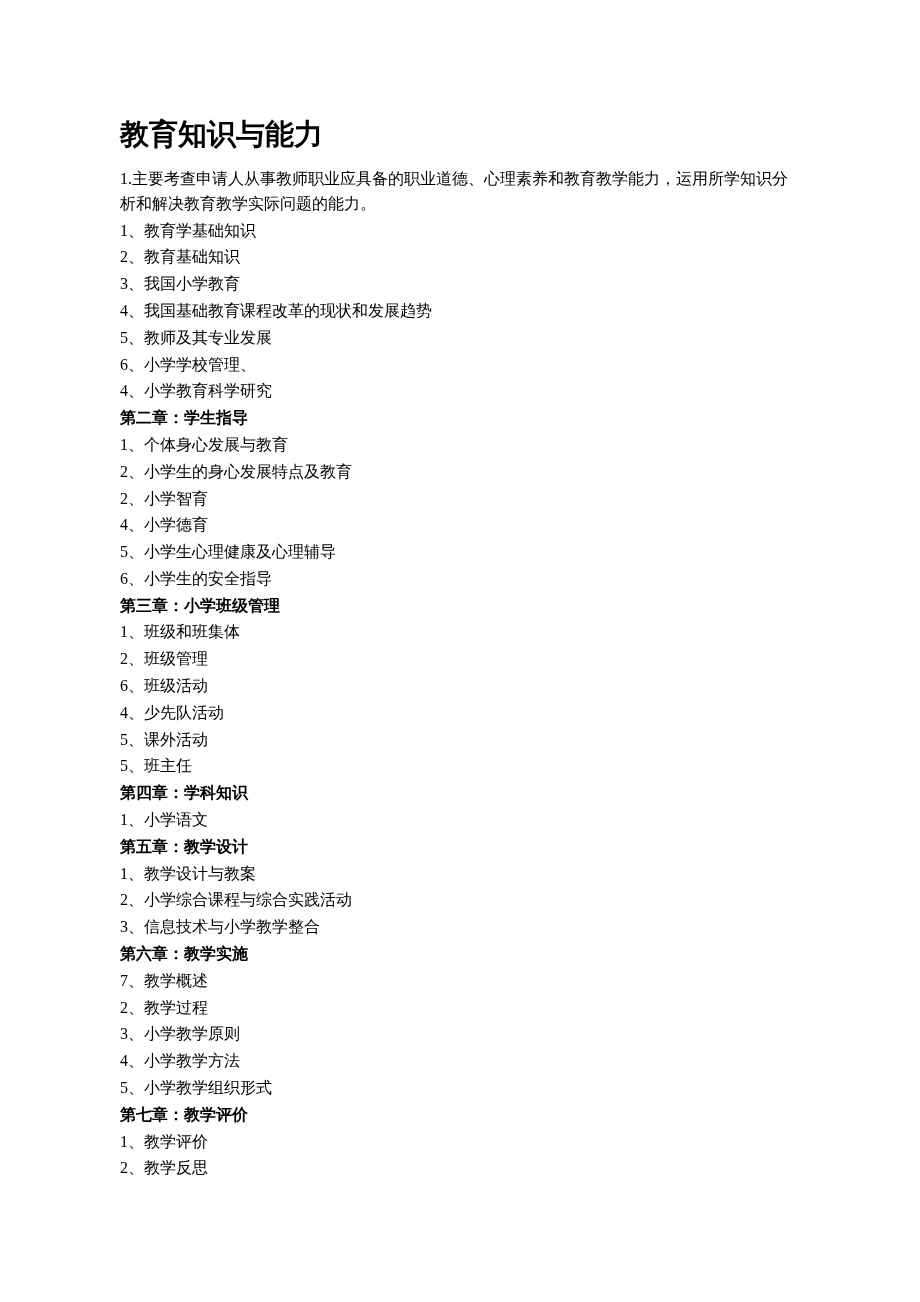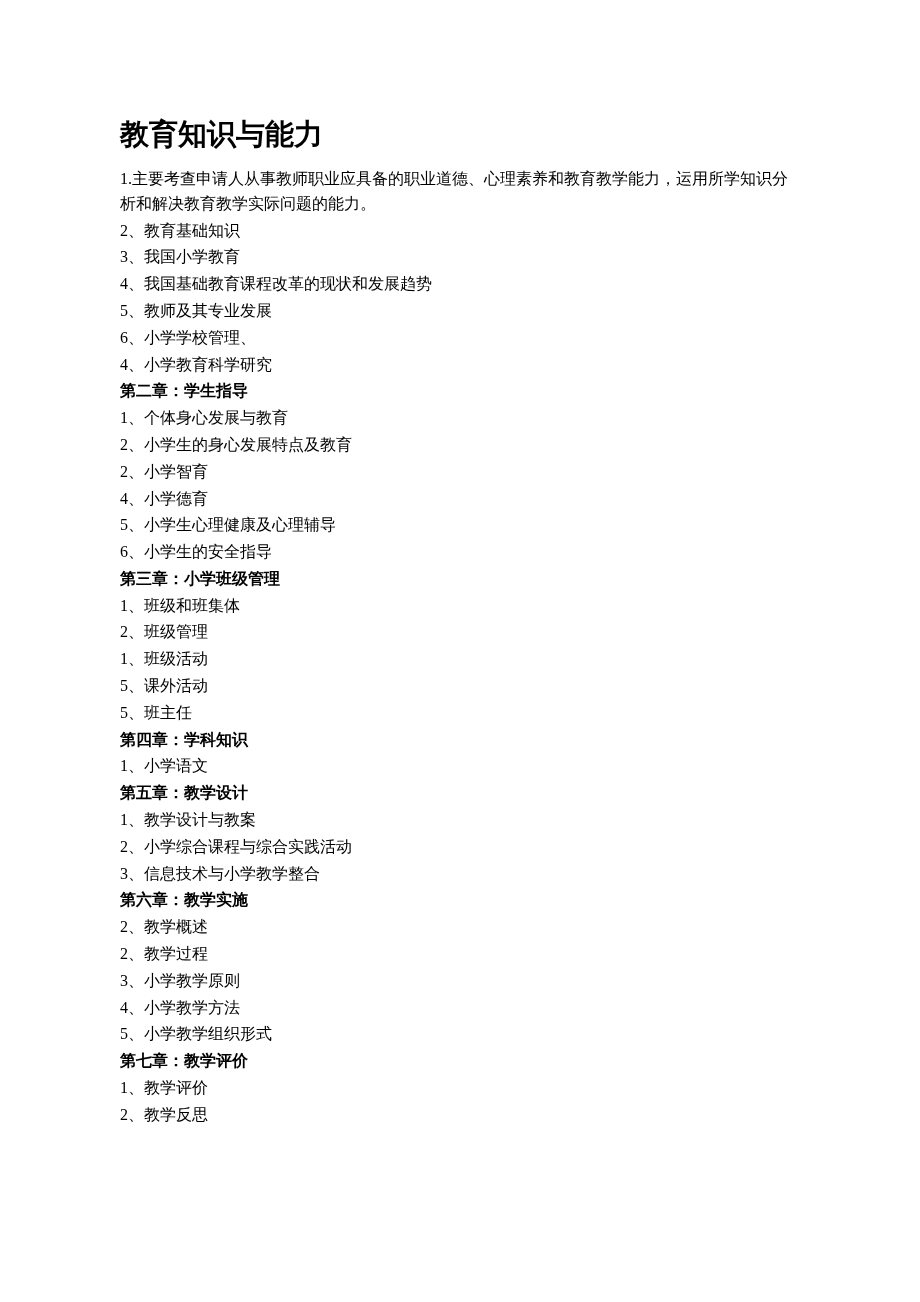--- a/index.html
+++ b/index.html
@@ -24,47 +24,49 @@
       font-family: "SimSun", "宋体", serif;
       font-weight: 700;
     }
   </style>
 </head>
 <body>
 
 <div class="title">教育知识与能力</div>
 <div class="line">1.主要考查申请人从事教师职业应具备的职业道德、心理素养和教育教学能力，运用所学知识分析和解决教育教学实际问题的能力。</div>
 <div id="chapters">
+    <div class="line">1、教育学基础知识</div>
     <div class="line">2、教育基础知识</div>
     <div class="line">3、我国小学教育</div>
     <div class="line">4、我国基础教育课程改革的现状和发展趋势</div>
     <div class="line">5、教师及其专业发展</div>
     <div class="line">6、小学学校管理、</div>
     <div class="line">4、小学教育科学研究</div>
     <div class="line bold">第二章：学生指导</div>
     <div class="line">1、个体身心发展与教育</div>
     <div class="line">2、小学生的身心发展特点及教育</div>
     <div class="line">2、小学智育</div>
     <div class="line">4、小学德育</div>
     <div class="line">5、小学生心理健康及心理辅导</div>
     <div class="line">6、小学生的安全指导</div>
     <div class="line bold">第三章：小学班级管理</div>
     <div class="line">1、班级和班集体</div>
     <div class="line">2、班级管理</div>
-    <div class="line">1、班级活动</div>
+    <div class="line">6、班级活动</div>
+    <div class="line">4、少先队活动</div>
     <div class="line">5、课外活动</div>
     <div class="line">5、班主任</div>
     <div class="line bold">第四章：学科知识</div>
     <div class="line">1、小学语文</div>
     <div class="line bold">第五章：教学设计</div>
     <div class="line">1、教学设计与教案</div>
     <div class="line">2、小学综合课程与综合实践活动</div>
     <div class="line">3、信息技术与小学教学整合</div>
     <div class="line bold">第六章：教学实施</div>
-    <div class="line">2、教学概述</div>
+    <div class="line">7、教学概述</div>
     <div class="line">2、教学过程</div>
     <div class="line">3、小学教学原则</div>
     <div class="line">4、小学教学方法</div>
     <div class="line">5、小学教学组织形式</div>
     <div class="line bold">第七章：教学评价</div>
     <div class="line">1、教学评价</div>
     <div class="line">2、教学反思</div>
   </div>
 
 </body></html>

